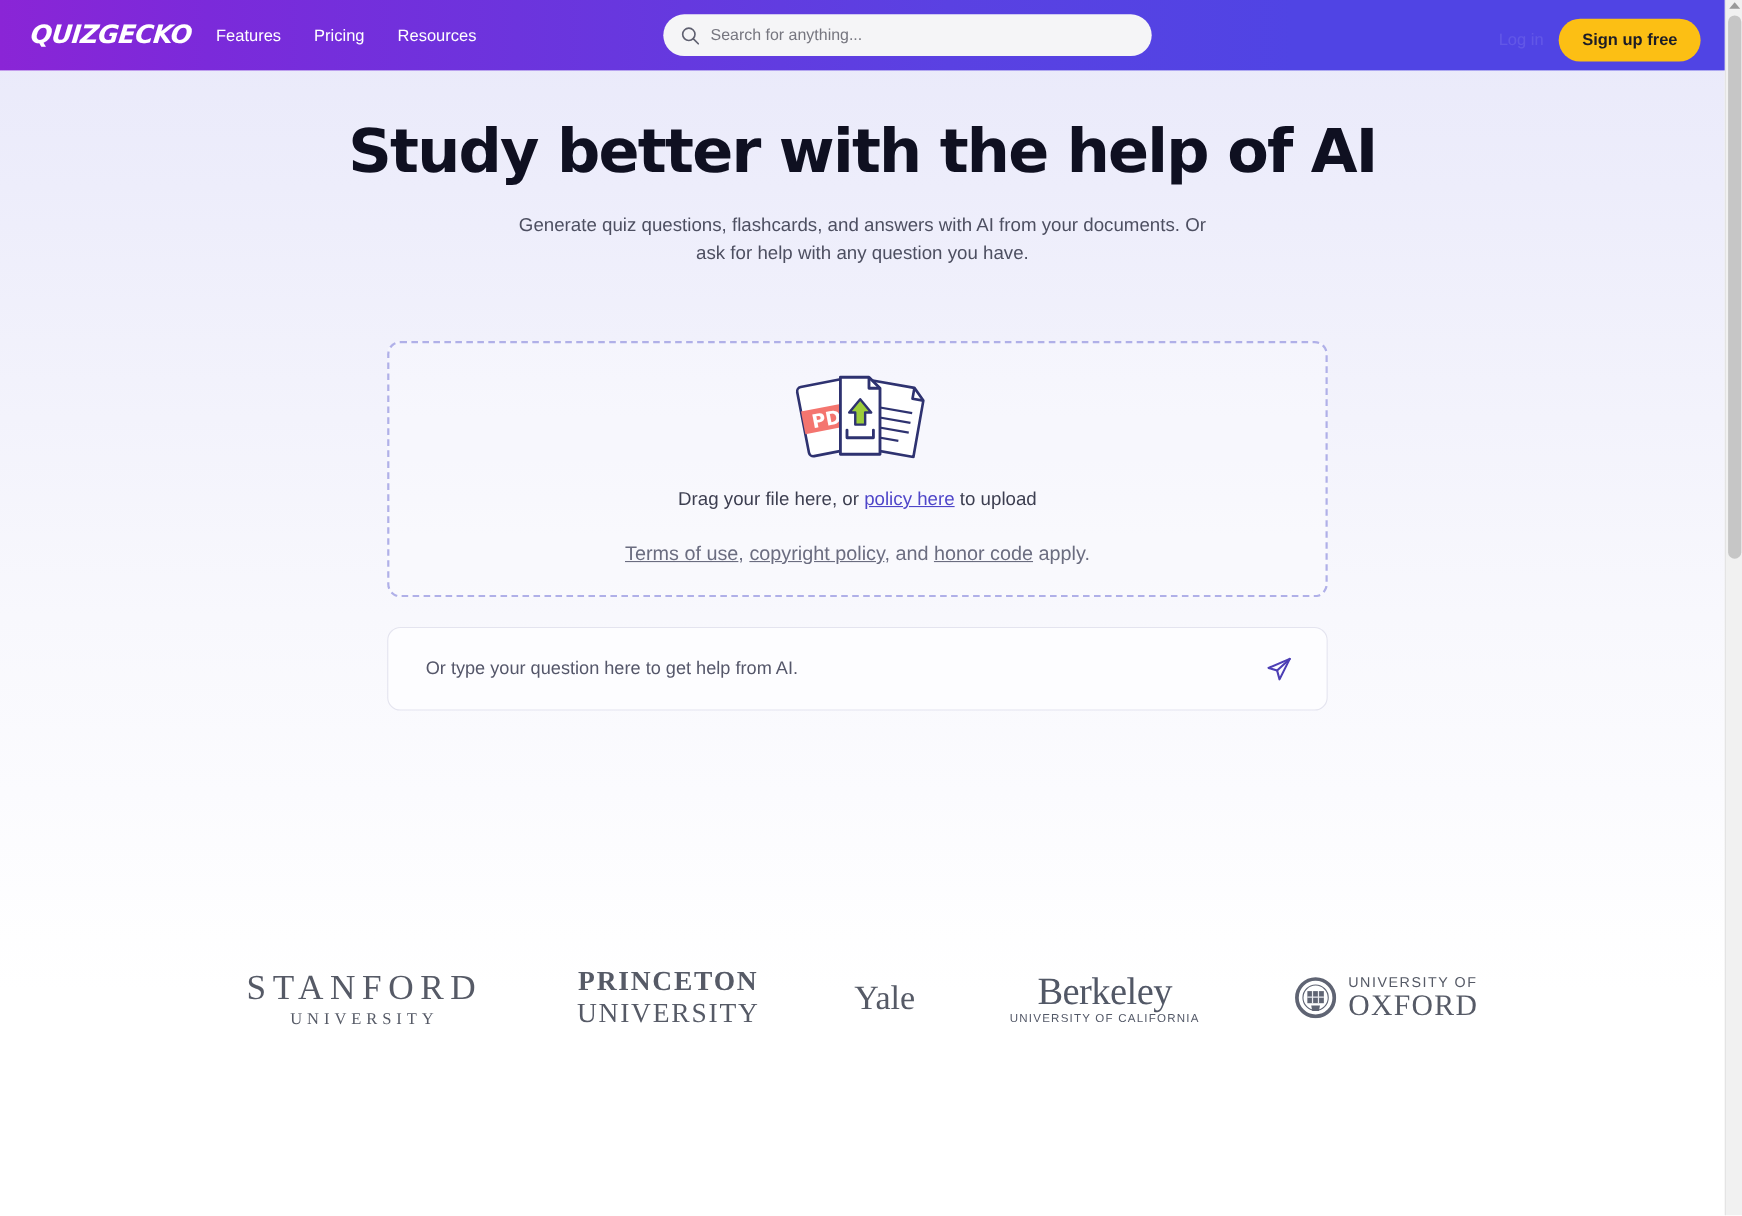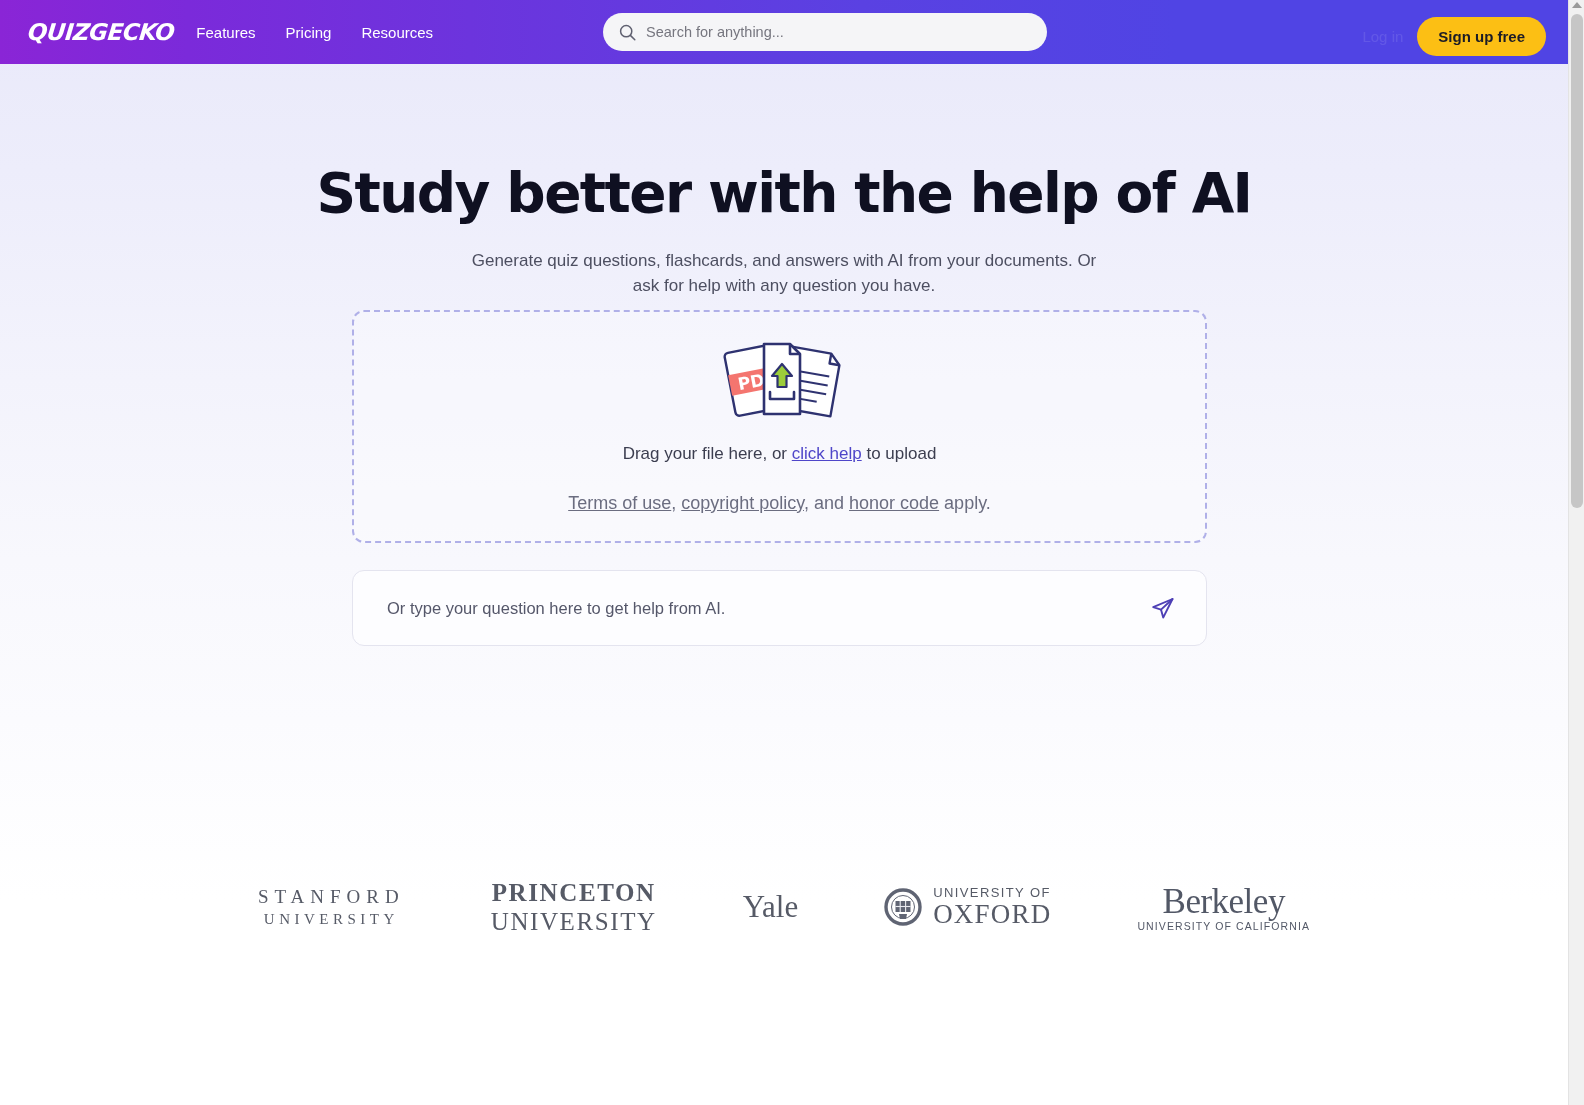--- a/index.html
+++ b/index.html
@@ -148,21 +148,21 @@
     font-weight: 700;
     padding: 11px 21px;
     cursor: pointer;
     white-space: nowrap;
   }
 
   
   .hero {
     width: 100%;
     text-align: center;
-    padding-top: 100px;
+    padding-top: 44px;
   }
   .hero-title {
     font-family: "DejaVu Sans", sans-serif;
     font-size: 55px;
     font-weight: 700;
     letter-spacing: -1.6px;
     color: #0f1021;
     line-height: 1.08;
   }
   .hero-sub {
@@ -271,21 +271,21 @@
     align-items: center;
     justify-content: center;
     opacity: 0.88;
   }
 
   .stanford {
     text-align: center;
     color: #3f4452;
     font-family: "Liberation Serif", serif;
   }
-  .stanford .l1 { font-size: 19px; letter-spacing: 6px; }
+  .stanford .l1 { font-size: 32px; letter-spacing: 6px; }
   .stanford .l2 { font-size: 15px; letter-spacing: 4.5px; margin-top: 3px; }
 
   .princeton {
     text-align: center;
     color: #3f4452;
     font-family: "Liberation Serif", serif;
   }
   .princeton .l1 { font-size: 25px; font-weight: 700; letter-spacing: 1.6px; }
   .princeton .l2 { font-size: 25px; letter-spacing: 1.6px; margin-top: 1px; }
 
@@ -378,21 +378,21 @@
         <path d="M48 4 h26 l10 10 v60 h-36 z" fill="#ffffff" stroke="#2e3270" stroke-width="2.6" stroke-linejoin="round"></path>
         <path d="M74 4 v10 h10" fill="none" stroke="#2e3270" stroke-width="2.6" stroke-linejoin="round"></path>
 
         <path d="M66 24 l10 12 h-5.5 v11 h-9 v-11 h-5.5 z" fill="#9ccd3a" stroke="#2e3270" stroke-width="2.2" stroke-linejoin="round"></path>
 
         <path d="M54 52 v7 h24 v-7" fill="none" stroke="#2e3270" stroke-width="2.6" stroke-linecap="round" stroke-linejoin="round"></path>
       </svg>
     </div>
 
     <div class="dz-line1">
-      <span>Drag your file here, or </span><a class="dz-link">click help</a><span> to upload</span>
+      <span>Drag your file here, or </span><a class="dz-link">policy here</a><span> to upload</span>
     </div>
 
     <div class="dz-line2">
       <a>Terms of use</a><span>, </span><a>copyright policy</a><span>, and </span><a>honor code</a><span> apply.</span>
     </div>
   </div>
 
   <div class="qbox">
     <input class="qinput" type="text" placeholder="Or type your question here to get help from AI." style="">
     <button class="send-btn">
@@ -415,47 +415,47 @@
 
     <div class="logo-cell">
       <div class="princeton">
         <div class="l1">PRINCETON</div>
         <div class="l2">UNIVERSITY</div>
       </div>
     </div>
 
     <div class="logo-cell">
       <div class="yale">Yale</div>
+    </div>
+
+    <div class="logo-cell">
+      <div class="berkeley">
+        <div class="l1">Berkeley</div>
+        <div class="l2">UNIVERSITY OF CALIFORNIA</div>
+      </div>
     </div>
 
     <div class="logo-cell">
       <div class="oxford">
         <svg width="38" height="38" viewBox="0 0 38 38" fill="none">
           <circle cx="19" cy="19" r="17" stroke="#4a4f60" stroke-width="3.4" fill="none"></circle>
           <circle cx="19" cy="19" r="11.5" stroke="#4a4f60" stroke-width="1" fill="none"></circle>
           <rect x="11.5" y="13" width="15" height="11" fill="#4a4f60"></rect>
           <line x1="16.2" y1="13" x2="16.2" y2="24" stroke="#e9eaf0" stroke-width="1.1"></line>
           <line x1="21.6" y1="13" x2="21.6" y2="24" stroke="#e9eaf0" stroke-width="1.1"></line>
           <line x1="11.5" y1="18.5" x2="26.5" y2="18.5" stroke="#e9eaf0" stroke-width="1.1"></line>
           <path d="M15 26 h8 l-1 5 h-6 z" fill="#4a4f60"></path>
         </svg>
         <div class="oxford-text">
           <div class="l1">UNIVERSITY OF</div>
           <div class="l2">OXFORD</div>
         </div>
       </div>
     </div>
 
-    <div class="logo-cell">
-      <div class="berkeley">
-        <div class="l1">Berkeley</div>
-        <div class="l2">UNIVERSITY OF CALIFORNIA</div>
-      </div>
-    </div>
-
   </div>
 
 </div>
 
 <div class="scrollbar">
   <div class="scrollbar-arrow-up"></div>
   <div class="scrollbar-thumb"></div>
 </div>
 
 </body></html>

